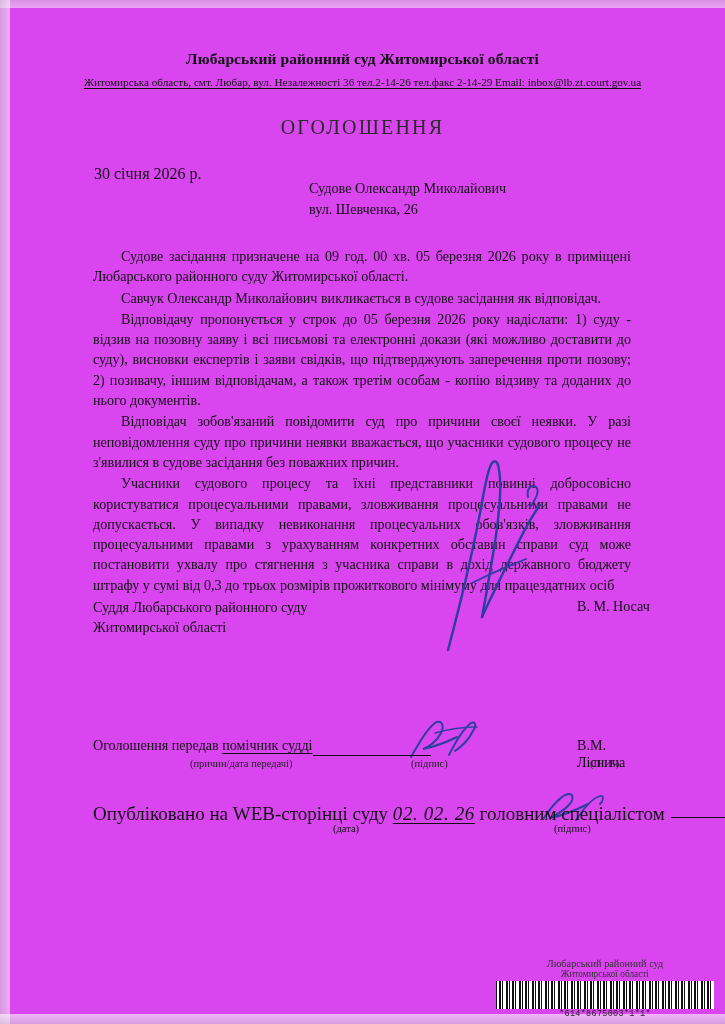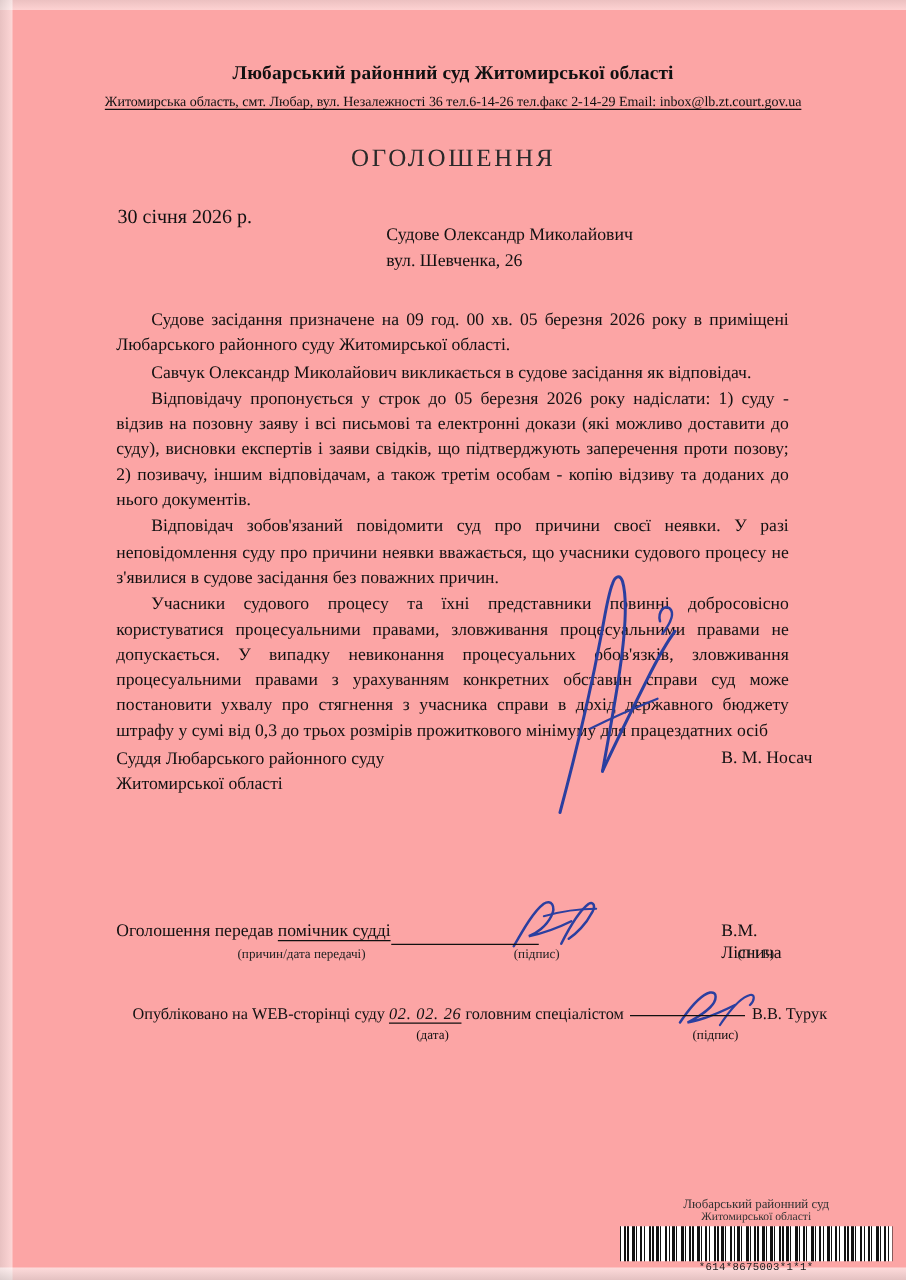--- a/index.html
+++ b/index.html
@@ -4,21 +4,21 @@
 <style>
   html, body {
     margin: 0;
     padding: 0;
     background: #7a7a7a;
   }
   .page {
     position: relative;
     width: 725px;
     height: 1024px;
-    background: #fca5a5;
+    background: #d946ef;
     overflow: hidden;
     font-family: "Liberation Serif", serif;
     color: #111;
     box-sizing: border-box;
   }
   
   .scan-edge-left {
     position: absolute;
     top: 0; left: 0;
     width: 10px; height: 1024px;
@@ -172,23 +172,23 @@
     position: absolute;
     top: 755px;
     left: 313px;
     width: 118px;
     border-bottom: 1px solid #111;
   }
 
   .publish-row {
     position: absolute;
     top: 803px;
-    left: 106px;
+    left: 93px;
     width: 560px;
-    font-size: 13px;
+    font-size: 19px;
     white-space: nowrap;
   }
   .publish-date {
     text-decoration: underline;
     text-underline-offset: 3px;
     font-style: italic;
     letter-spacing: .6px;
   }
   .publish-sigline {
     display: inline-block;
@@ -240,21 +240,21 @@
 </head>
 <body>
 
 <div class="page">
 
   <div class="scan-edge-top"></div>
   <div class="scan-edge-left"></div>
   <div class="scan-edge-bottom"></div>
 
   <div class="court-title">Любарський районний суд Житомирської області</div>
-  <div class="court-address">Житомирська область, смт. Любар, вул. Незалежності 36 тел.6-14-26 тел.факс 2-14-29 Email: inbox@lb.zt.court.gov.ua</div>
+  <div class="court-address">Житомирська область, смт. Любар, вул. Незалежності 36 тел.2-14-26 тел.факс 2-14-29 Email: inbox@lb.zt.court.gov.ua</div>
 
   <div class="doc-heading">ОГОЛОШЕННЯ</div>
 
   <div class="doc-date">30 січня 2026 р.</div>
 
   <div class="addressee">
     <div>Судове Олександр Миколайович</div>
     <div>вул. Шевченка, 26</div>
   </div>
 

